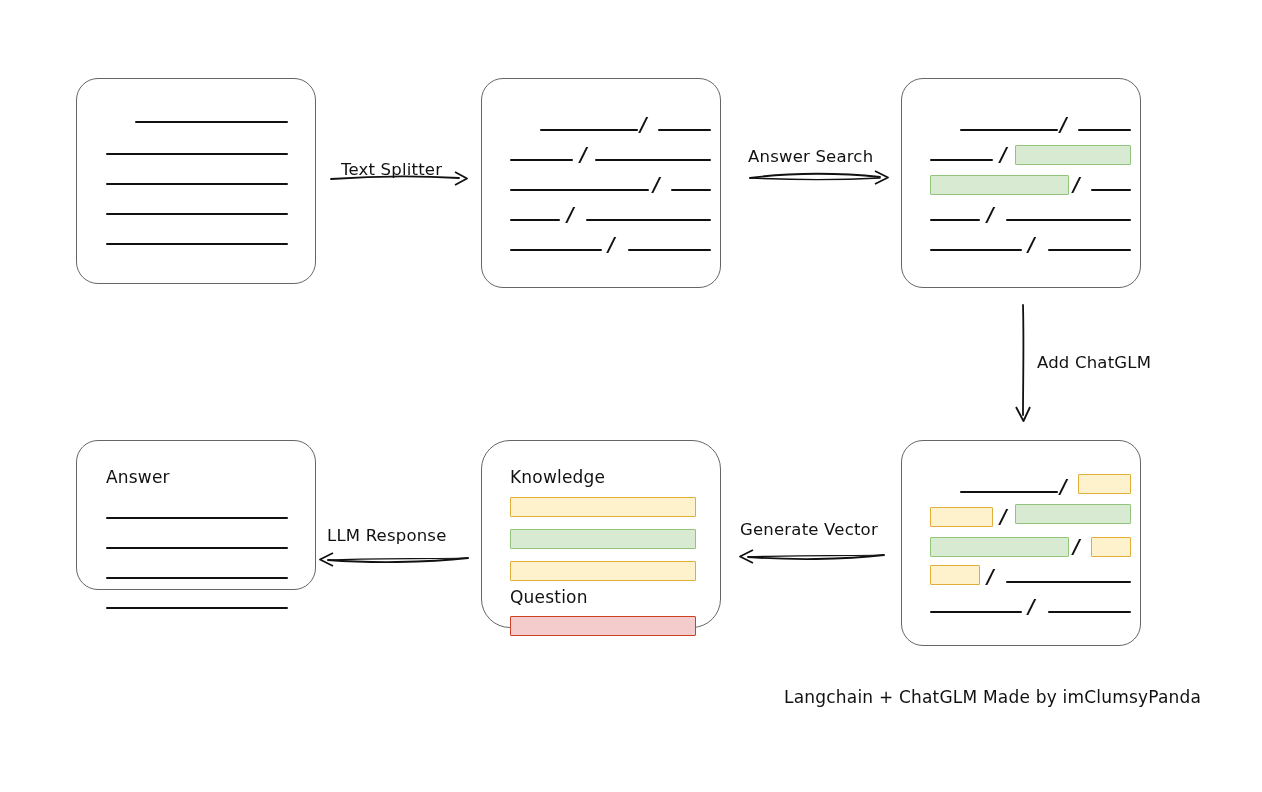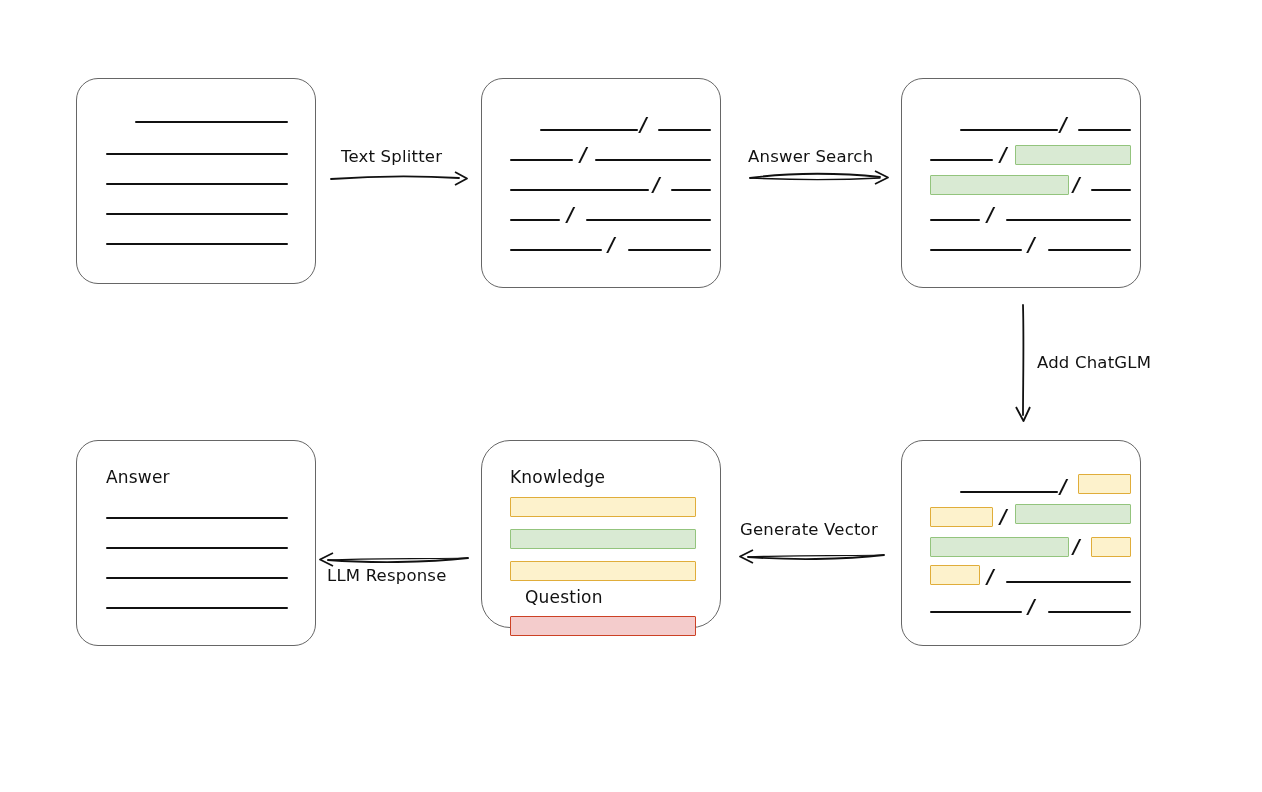--- a/index.html
+++ b/index.html
@@ -83,21 +83,21 @@
 <div id="canvas">
 
   <div class="node" style="left:76px; top:78px; width:240px; height:206px;">
     <div class="rule" style="left:58px; top:42px;  width:153px;"></div>
     <div class="rule" style="left:29px; top:74px;  width:182px;"></div>
     <div class="rule" style="left:29px; top:104px; width:182px;"></div>
     <div class="rule" style="left:29px; top:134px; width:182px;"></div>
     <div class="rule" style="left:29px; top:164px; width:182px;"></div>
   </div>
 
-  <div class="edge-label" style="left:341px; top:147px;">Text Splitter</div>
+  <div class="edge-label" style="left:341px; top:160px;">Text Splitter</div>
   <svg class="arrow-svg" style="left:329px; top:168px;" width="140" height="22" viewBox="0 0 140 22">
     <path d="M2,11 C45,8 95,8 130,10" stroke="#111111" stroke-width="1.8" fill="none" stroke-linecap="round"></path>
     <path d="M126,4 L138,10.5 L126,17" stroke="#111111" stroke-width="1.8" fill="none" stroke-linejoin="round"></path>
   </svg>
 
   <div class="node" style="left:481px; top:78px; width:240px; height:210px;">
 
     <div class="rule" style="left:58px;  top:50px; width:98px;"></div>
     <div class="slash" style="left:158px; top:36px;">/</div>
     <div class="rule" style="left:176px; top:50px; width:53px;"></div>
@@ -183,33 +183,34 @@
     <path d="M146,9 C105,14 50,14 10,11" stroke="#111111" stroke-width="1.8" fill="none" stroke-linecap="round"></path>
     <path d="M146,9 C105,10 50,9 10,11" stroke="#111111" stroke-width="1.2" fill="none" stroke-linecap="round"></path>
     <path d="M15,4 L2,10.5 L15,17" stroke="#111111" stroke-width="1.8" fill="none" stroke-linejoin="round"></path>
   </svg>
 
   <div class="node" style="left:481px; top:440px; width:240px; height:188px;border-radius:29px;">
     <div class="node-label" style="left:28px; top:26px;">Knowledge</div>
     <div class="chip yellow" style="left:28px; top:56px;  width:186px; height:20px;"></div>
     <div class="chip green" style="left:28px; top:88px;  width:186px; height:20px;"></div>
     <div class="chip yellow" style="left:28px; top:120px; width:186px; height:20px;"></div>
-    <div class="node-label" style="left:28px; top:146px;margin-left:15px;">Question</div>
+    <div class="node-label" style="left:28px; top:146px;">Question</div>
     <div class="chip red" style="left:28px; top:175px; width:186px; height:20px;"></div>
   </div>
 
-  <div class="edge-label" style="left:327px; top:526px;margin-top:40px;">LLM Response</div>
+  <div class="edge-label" style="left:327px; top:526px;">LLM Response</div>
   <svg class="arrow-svg" style="left:318px; top:549px;" width="152" height="22" viewBox="0 0 152 22">
     <path d="M150,9 C108,14 50,14 10,11" stroke="#111111" stroke-width="1.8" fill="none" stroke-linecap="round"></path>
     <path d="M150,9 C108,10 50,9 10,11" stroke="#111111" stroke-width="1.2" fill="none" stroke-linecap="round"></path>
     <path d="M15,4 L2,10.5 L15,17" stroke="#111111" stroke-width="1.8" fill="none" stroke-linejoin="round"></path>
   </svg>
 
-  <div class="node" style="left:76px; top:440px; width:240px; height:206px;">
+  <div class="node" style="left:76px; top:440px; width:240px; height:150px;">
     <div class="node-label" style="left:29px; top:26px;">Answer</div>
     <div class="rule" style="left:29px; top:76px;  width:182px;"></div>
     <div class="rule" style="left:29px; top:106px; width:182px;"></div>
     <div class="rule" style="left:29px; top:136px; width:182px;"></div>
     <div class="rule" style="left:29px; top:166px; width:182px;"></div>
   </div>
 
+  <div class="footer" style="left:784px; top:687px;">Langchain + ChatGLM Made by imClumsyPanda</div>
 
 </div>
 
 </body></html>

